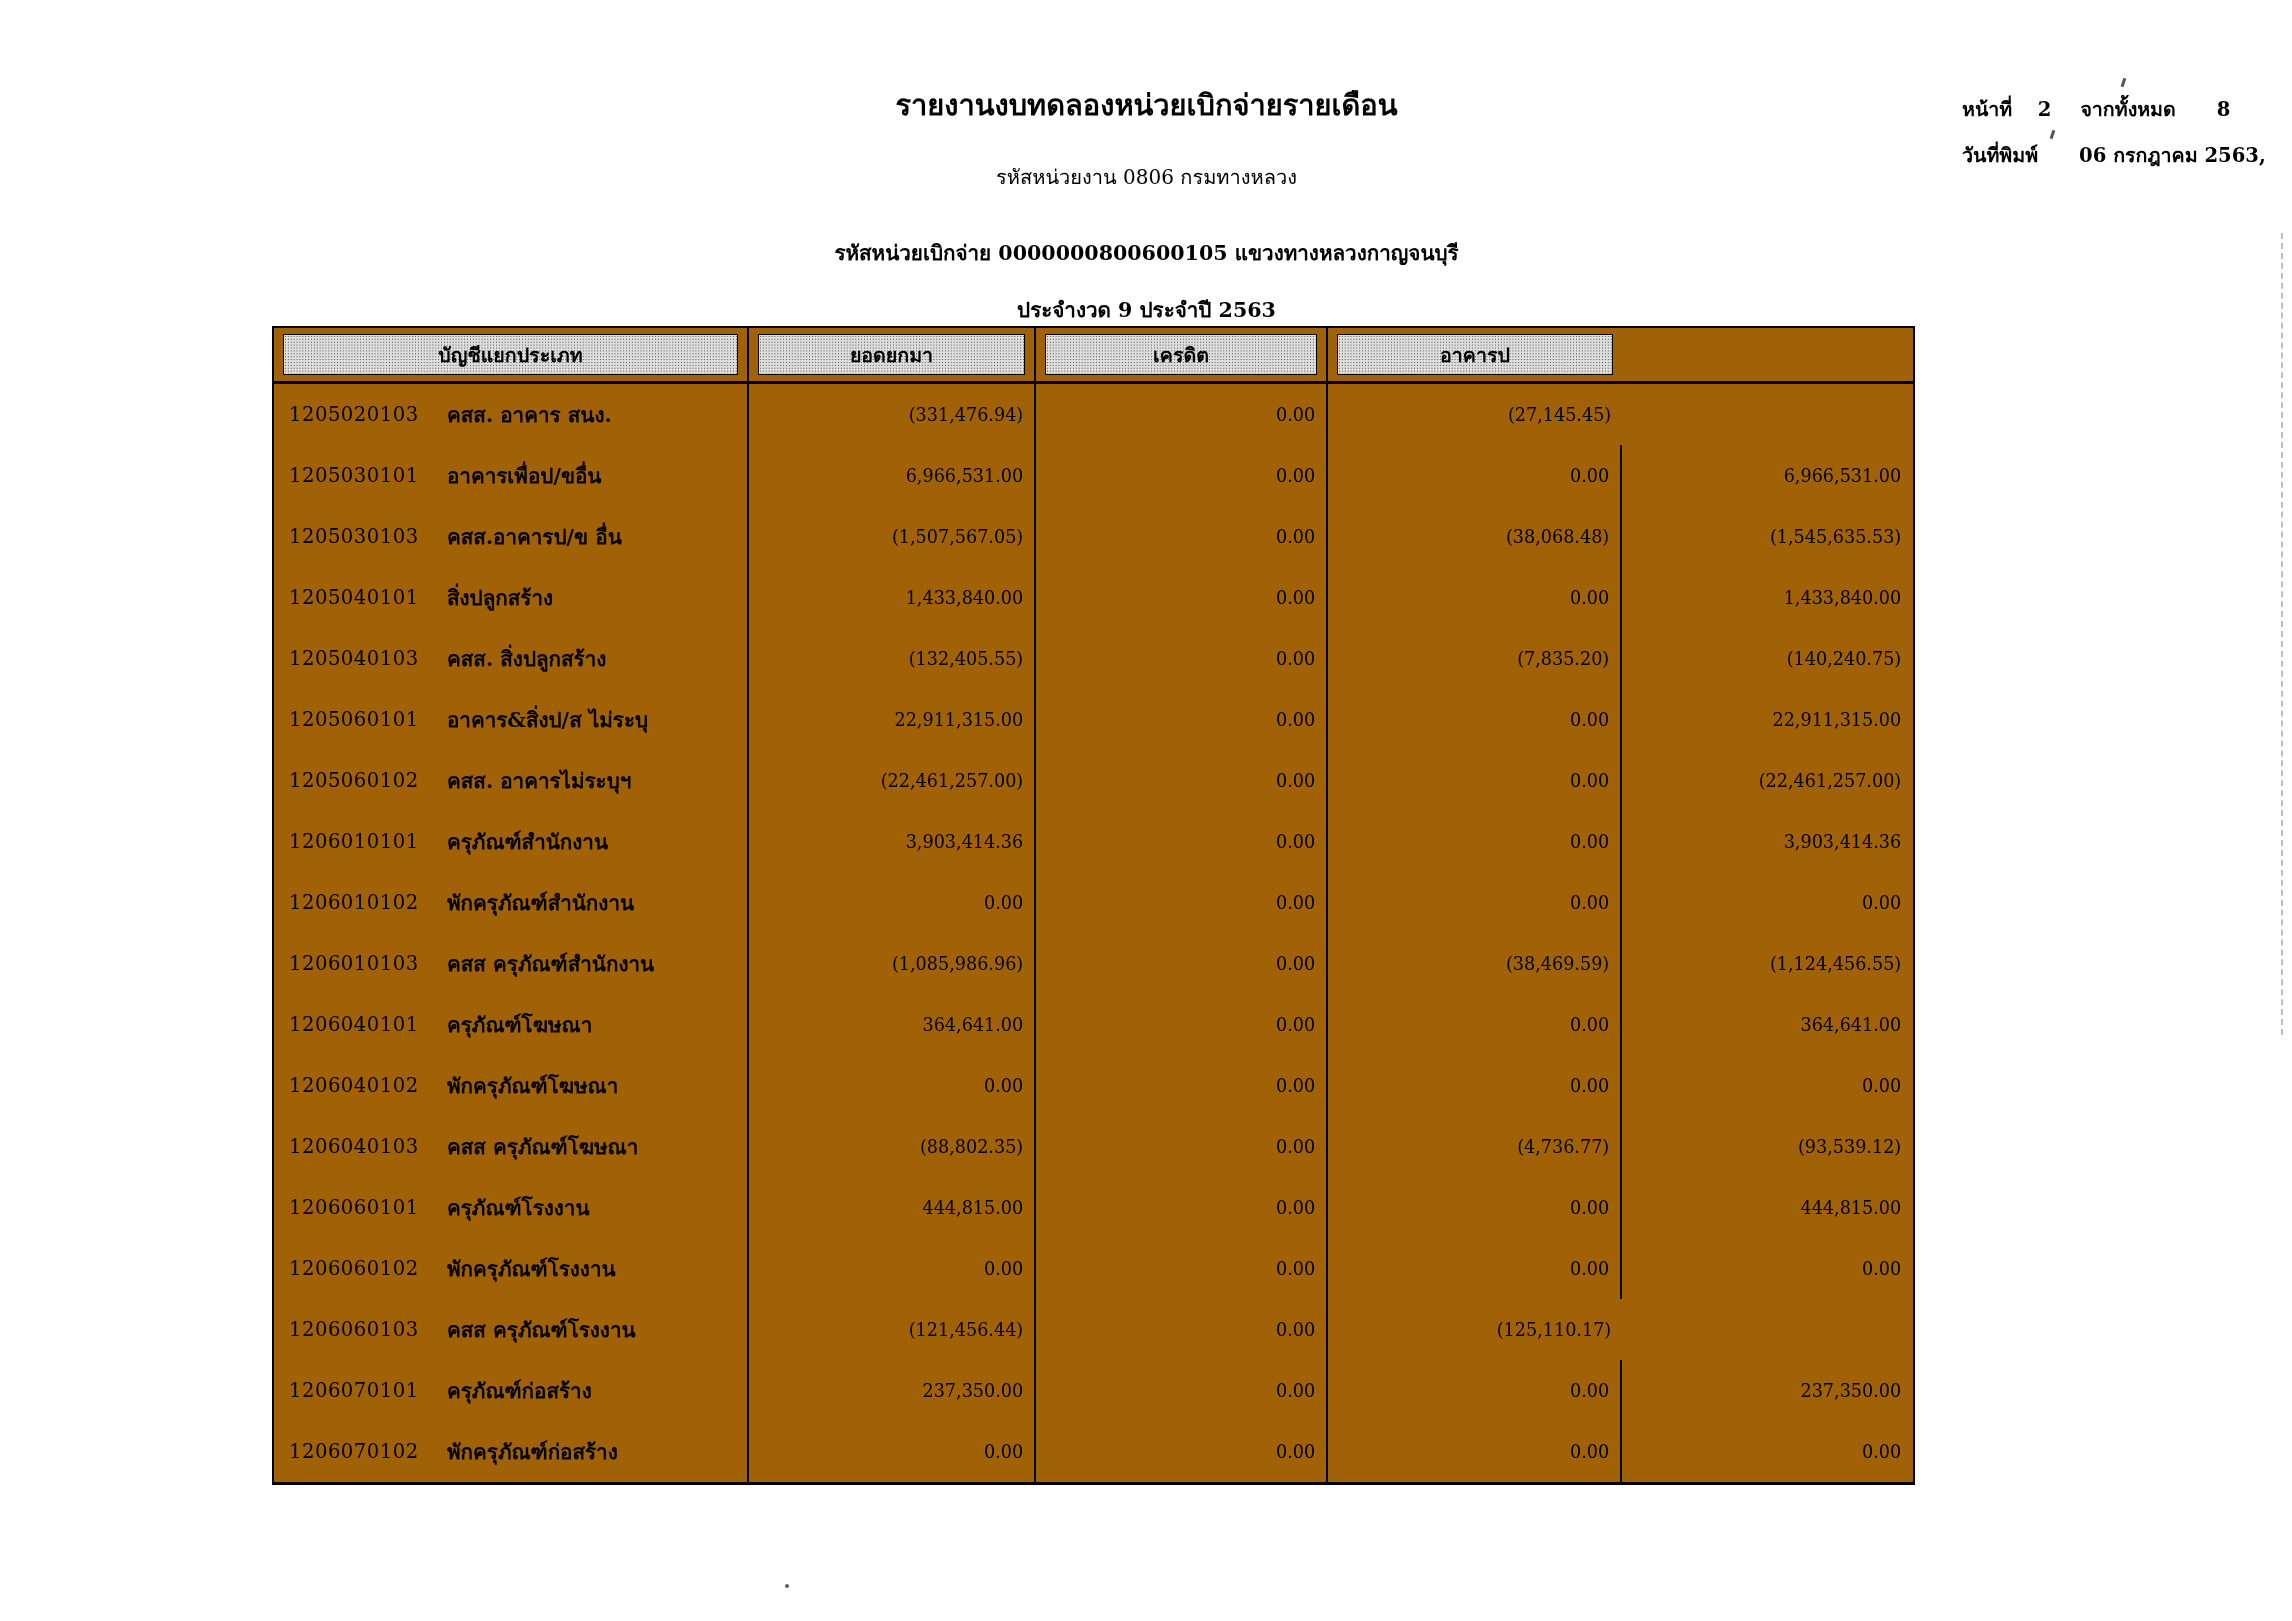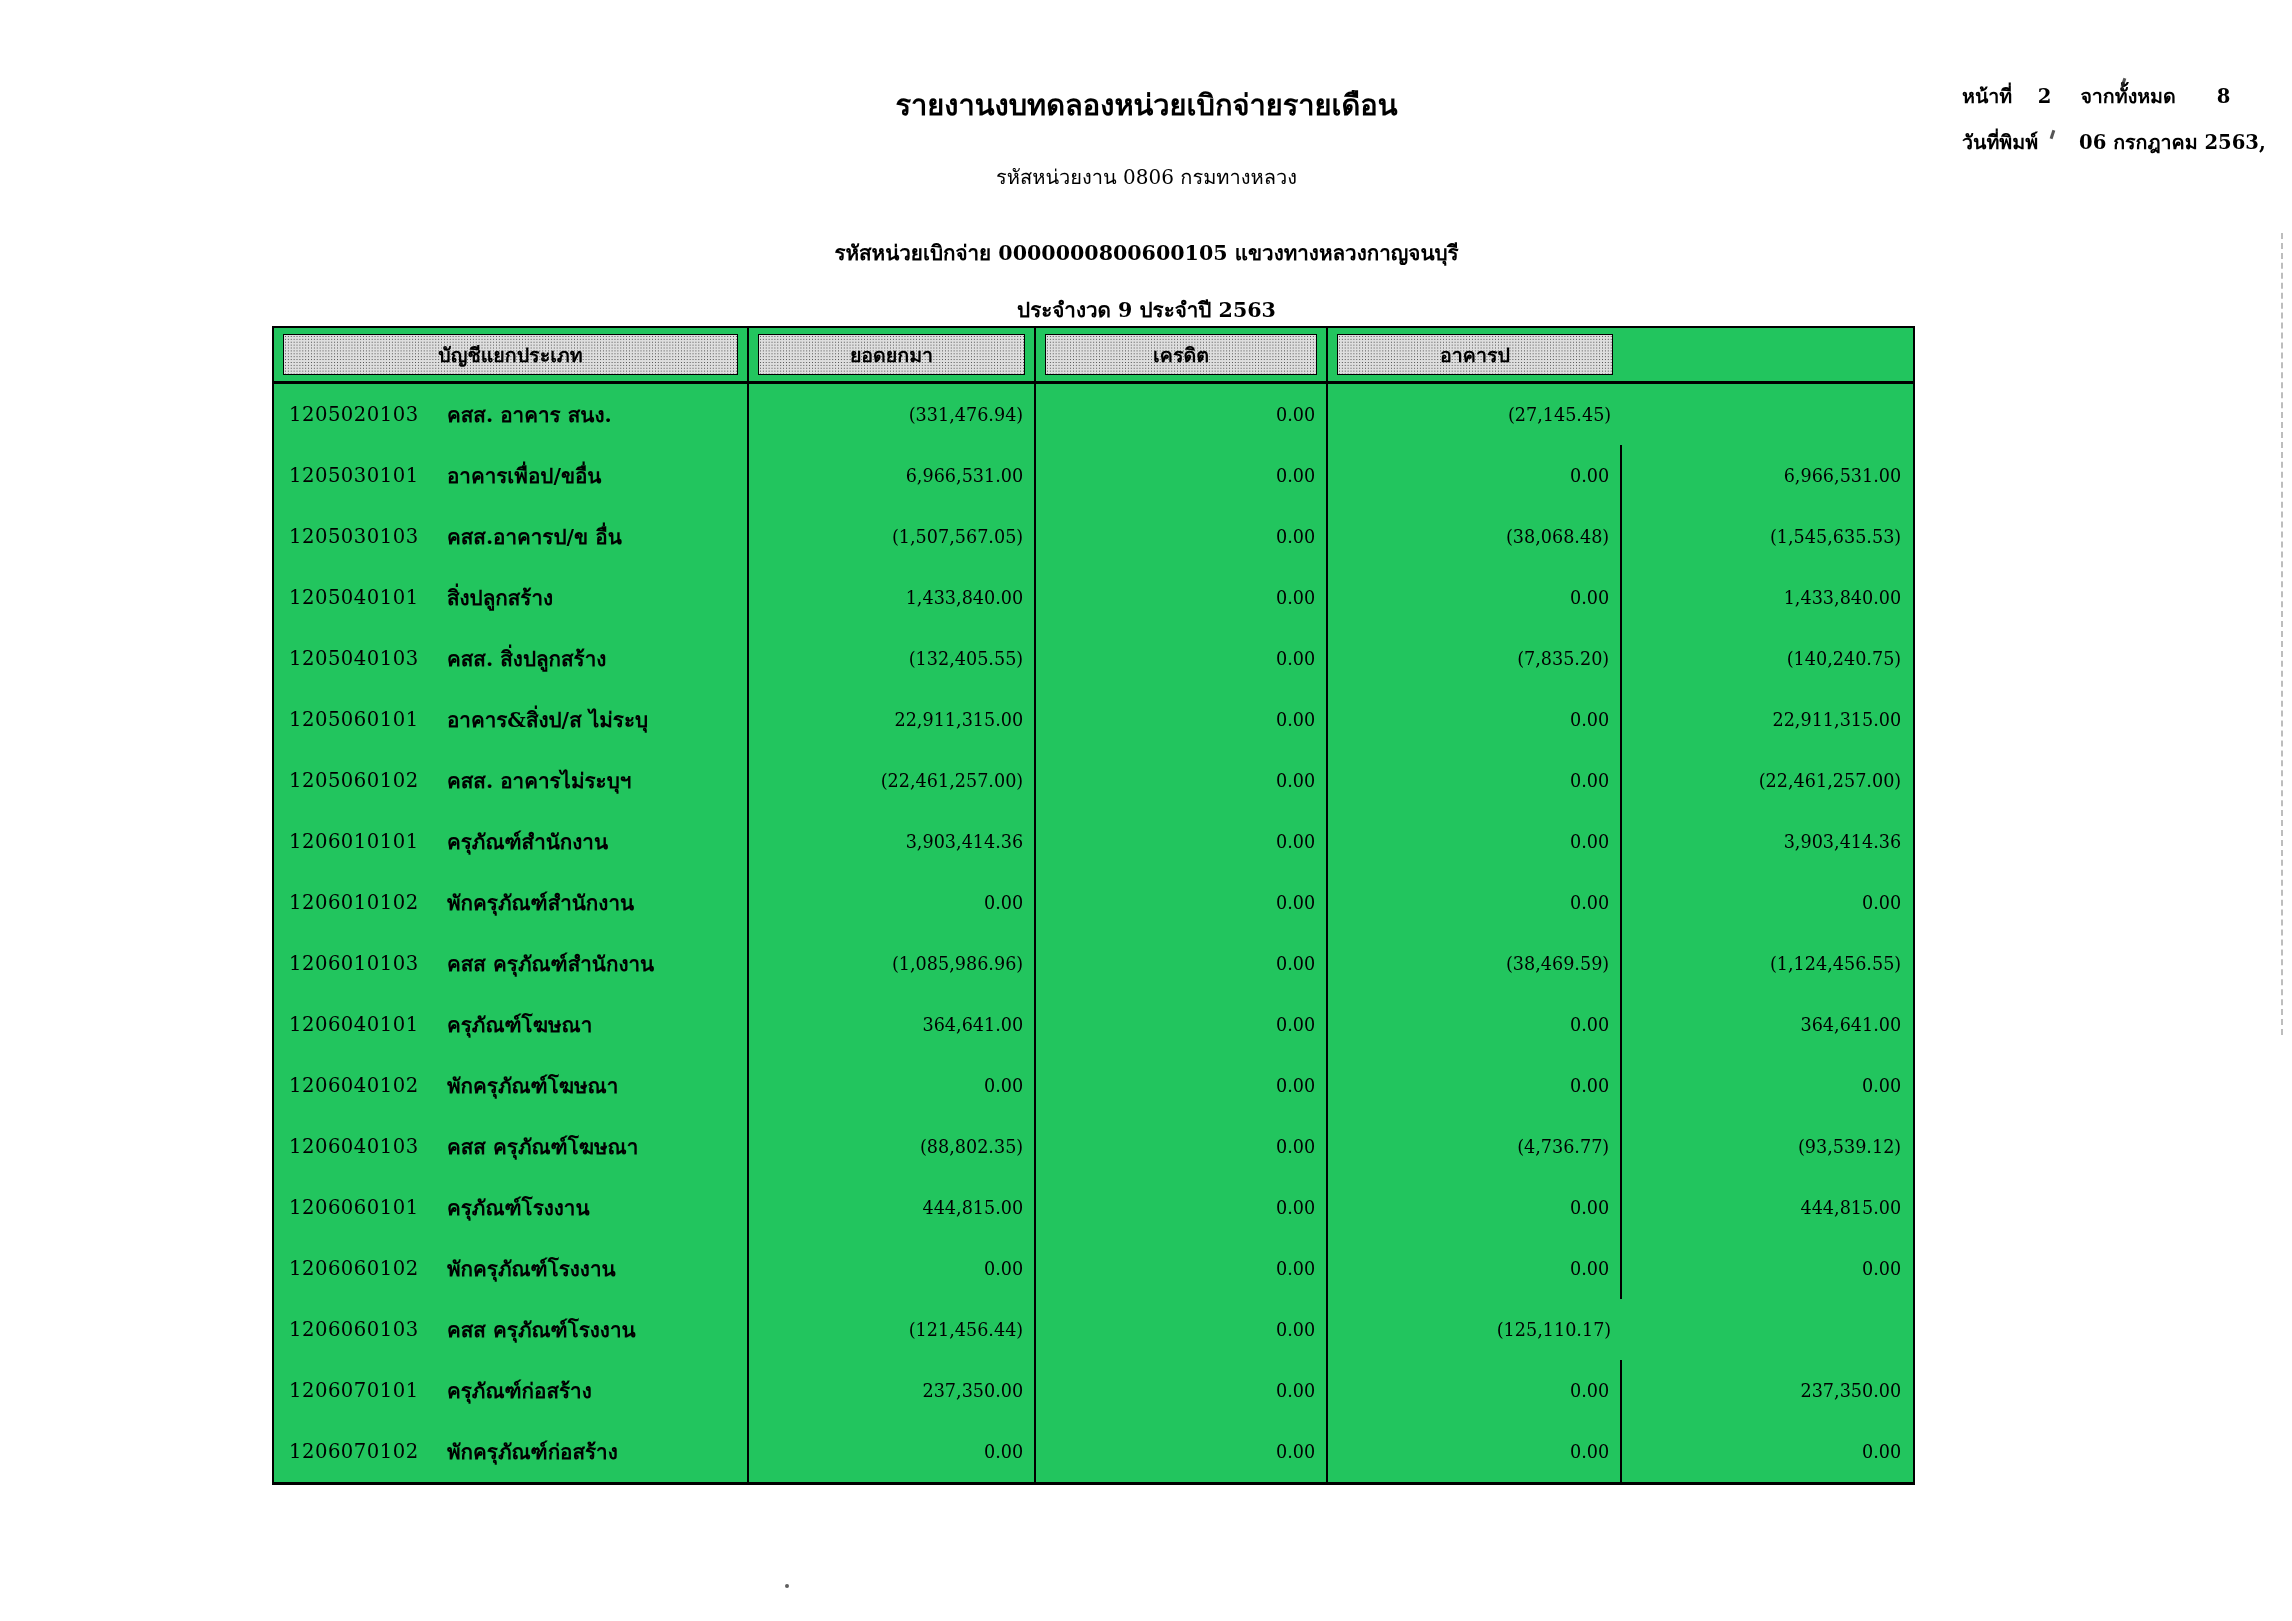--- a/index.html
+++ b/index.html
@@ -16,34 +16,34 @@
     position:absolute;top:82px;left:50%;transform:translateX(-50%);
     text-align:center;white-space:nowrap;
   }
   .doc-title{font-size:29px;font-weight:700;margin:0 0 33px 0;}
   .doc-sub{font-size:20px;font-weight:400;margin:0 0 43px 0;}
   .doc-sub3{font-size:20.6px;font-weight:700;margin:0 0 23.5px 0;}
   .doc-sub4{font-size:20.6px;font-weight:700;margin:8px;}
 
   
   .page-info{
-    position:absolute;left:1962px;top:80px;font-size:19.6px;font-weight:700;
+    position:absolute;left:1962px;top:93px;font-size:19.6px;font-weight:700;
     white-space:nowrap;
   }
   .page-info .row{display:flex;align-items:baseline;margin-bottom:13.7px;}
   .pi-label{display:inline-block;}
   .pi-gap-s{width:25.5px;}
   .pi-gap-m{width:29px;}
   .pi-gap-l{width:41px;}
 
   
   .tb{
     position:absolute;left:272px;top:326px;width:1643px;
     border:2px solid #000;border-bottom-width:3.9px;
-    box-sizing:border-box;background:#22c55e;
+    box-sizing:border-box;background:#a16207;
   }
   .thead{
     display:grid;grid-template-columns:475px 287px 292px 294px 290px;
     height:56px;border-bottom:3.9px solid #000;box-sizing:border-box;
   }
   .th{border-right:2px solid #000;box-sizing:border-box;padding:5.9px 8.8px;}
   .th:last-child{border-right:none;}
   .hbox{
     height:100%;box-sizing:border-box;border:1px solid #000;
     display:flex;align-items:center;justify-content:center;

